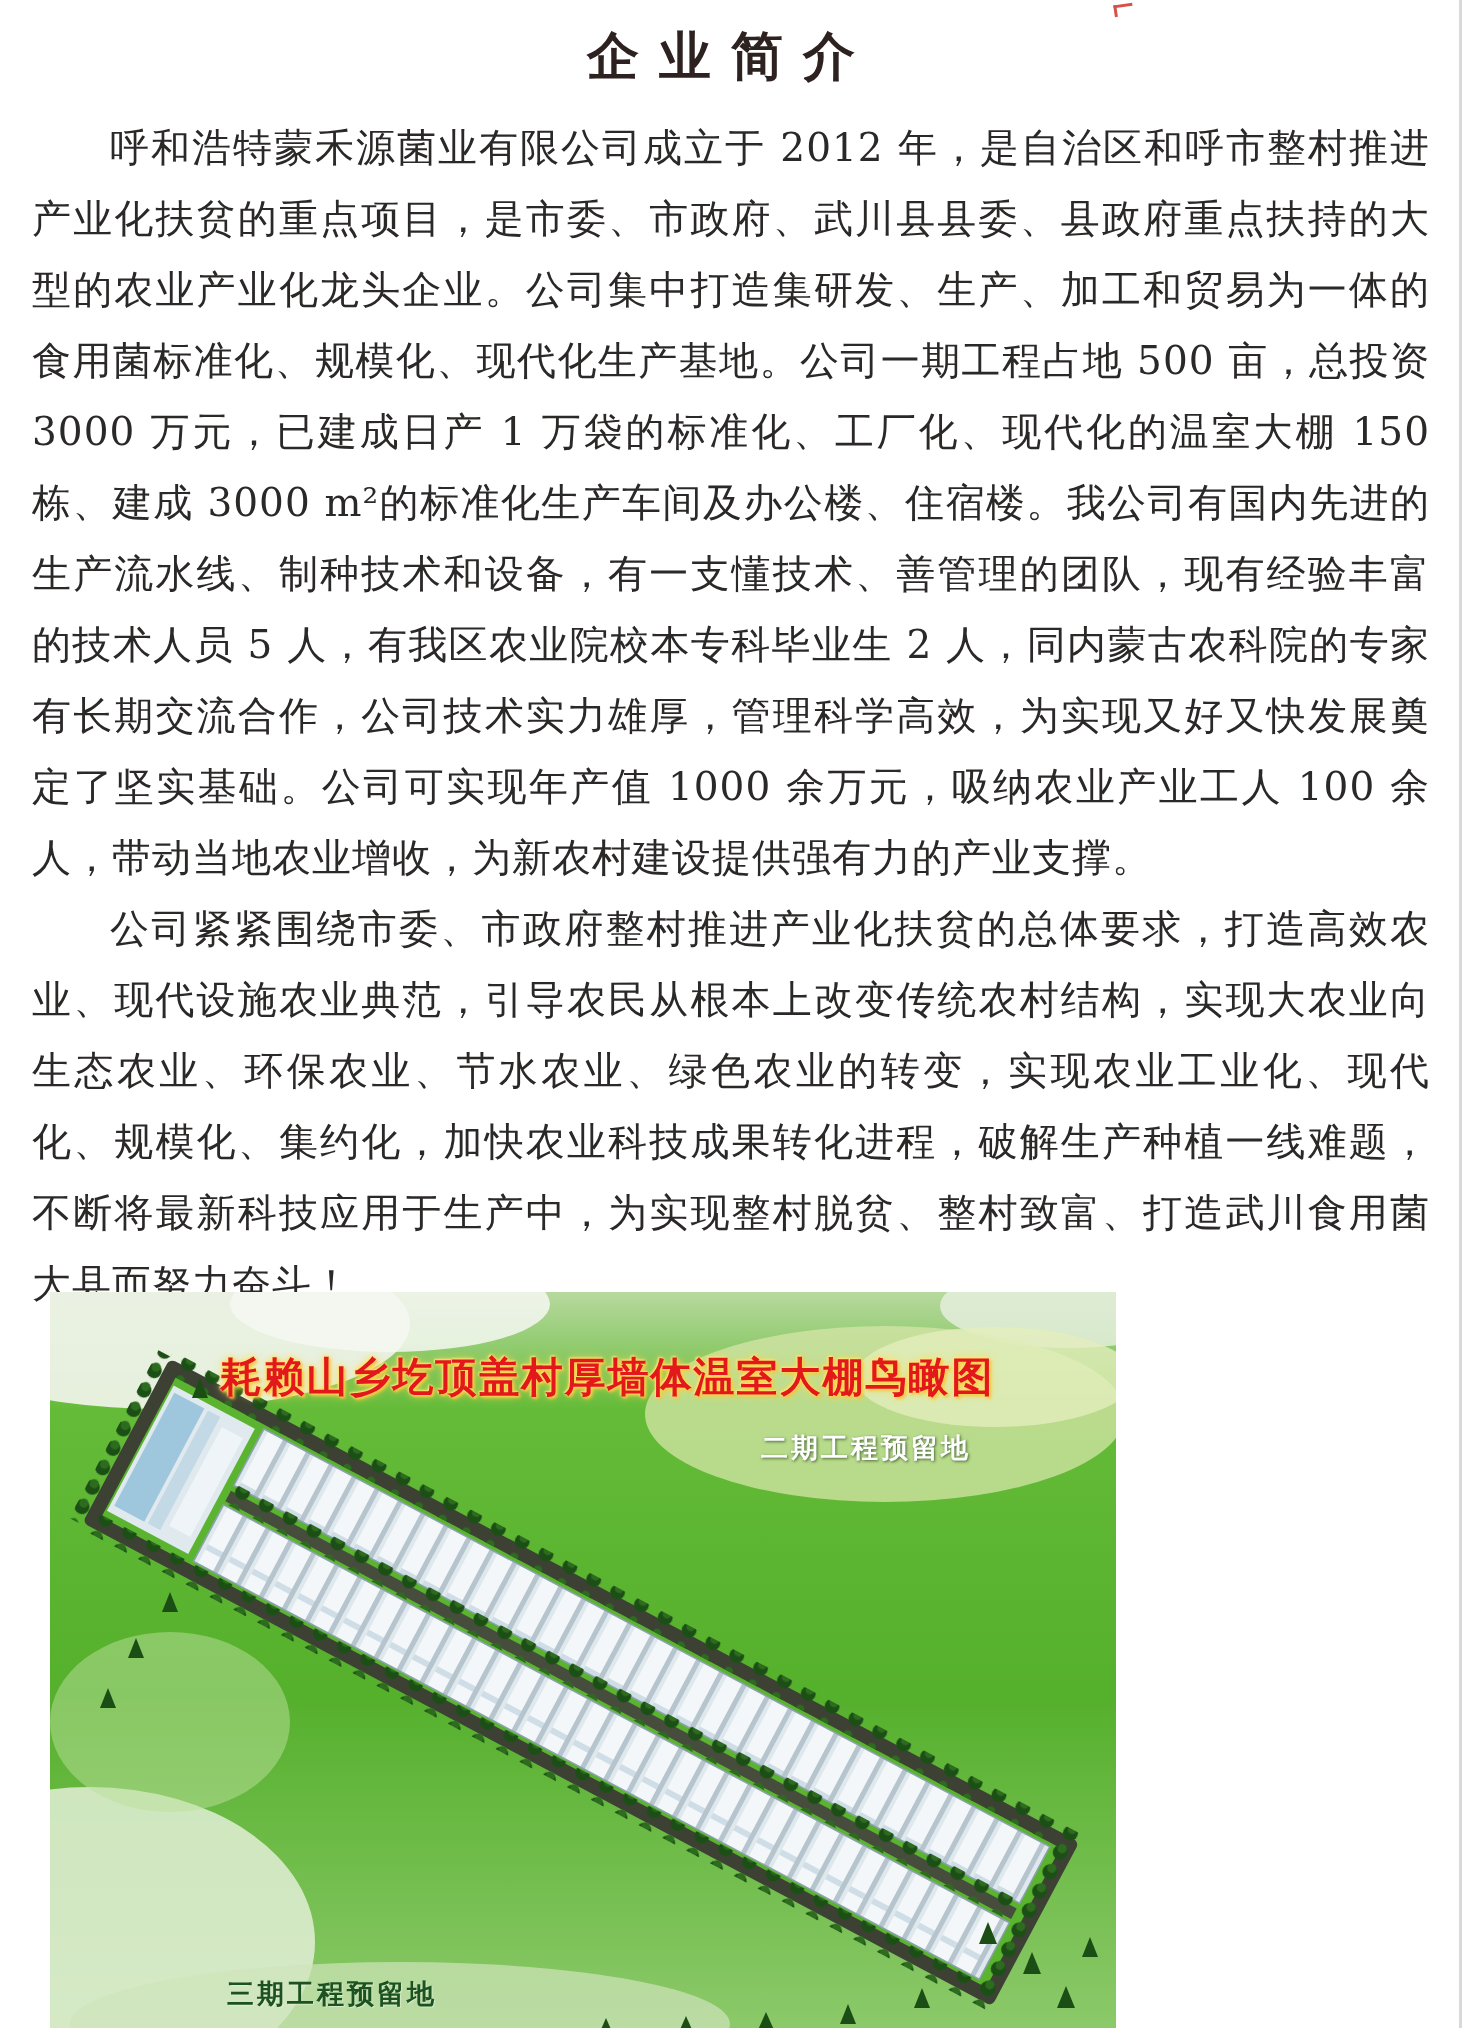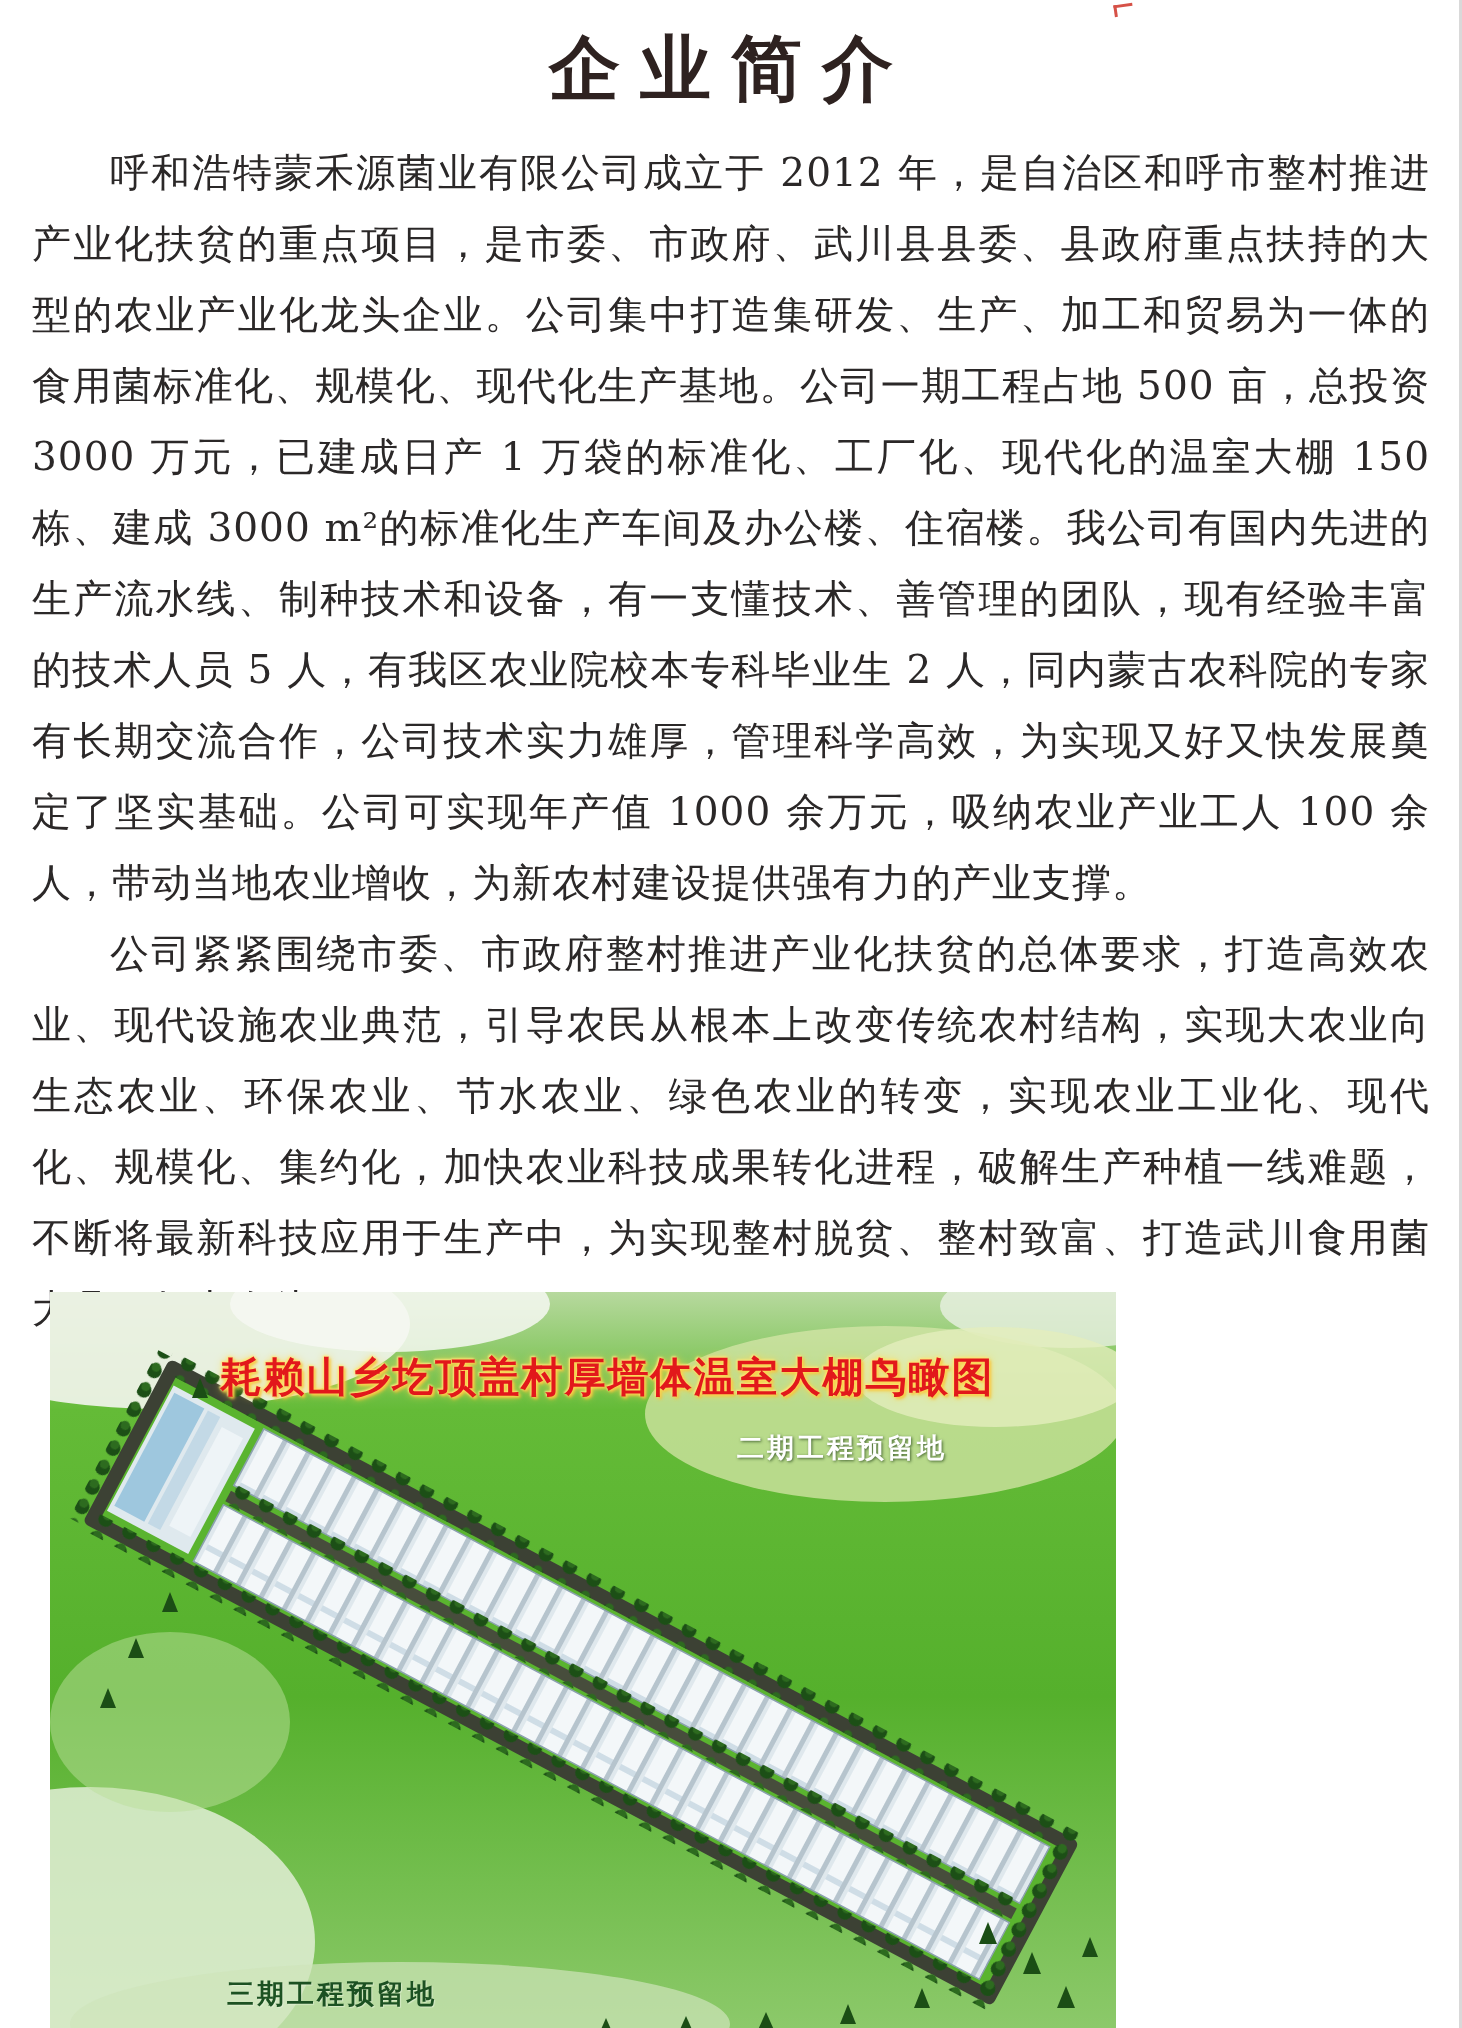--- a/index.html
+++ b/index.html
@@ -8,21 +8,21 @@
     width: 1462px;
     height: 2028px;
     background: #ffffff;
     overflow: hidden;
     font-family: "DejaVu Serif", serif;
     color: #262424;
   }
   .doc-title {
     margin: 22px 0 6px 0;
     text-align: center;
-    font-size: 71px;
+    font-size: 52px;
     font-weight: 800;
     letter-spacing: 20px;
     color: #2e2220;
     font-family: "DejaVu Serif", serif;
   }
   .body-text {
     margin: 0 32px;
   }
   .body-para {
     margin: 0;
@@ -54,21 +54,21 @@
     white-space: nowrap;
     font-family: "DejaVu Sans", sans-serif;
     font-size: 41px;
     font-weight: 800;
     letter-spacing: 2px;
     color: #e2181b;
     text-shadow: 0 0 3px #ffe06a, 0 0 8px #ffd84a, 2px 2px 3px #f3bd38, -1px -1px 2px #ffef9a;
   }
   .label-phase2 {
     position: absolute;
-    left: 700px;
+    left: 724px;
     top: 138px;
     white-space: nowrap;
     font-family: "DejaVu Sans", sans-serif;
     font-size: 27px;
     font-weight: 700;
     letter-spacing: 3px;
     color: #ffffff;
     text-shadow: 1px 1px 3px rgba(30,60,20,.75);
   }
   .label-phase3 {

